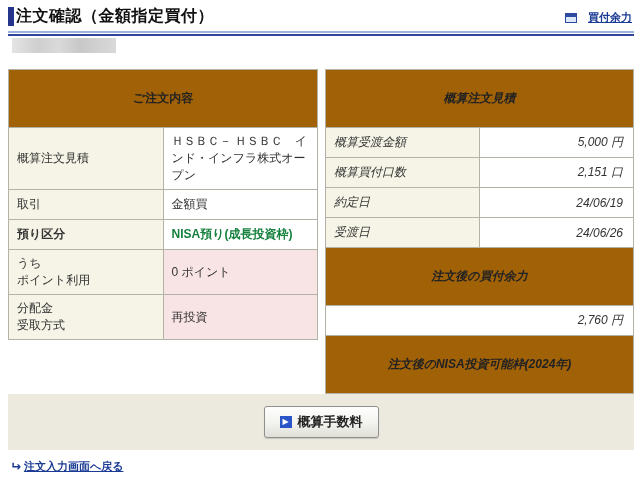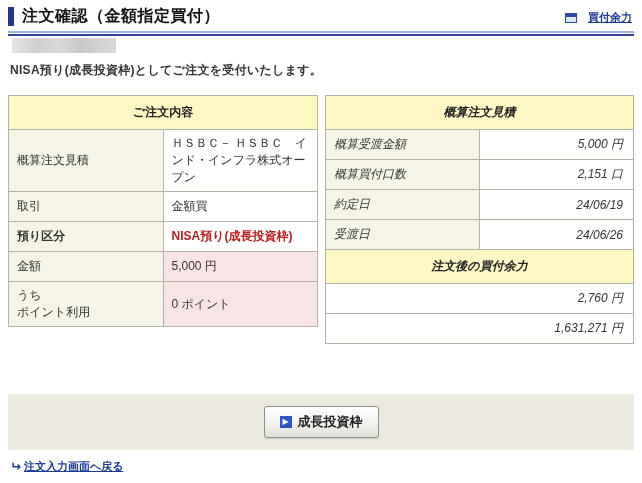--- a/index.html
+++ b/index.html
@@ -4,21 +4,21 @@
 <style>
   * { margin:0; padding:0; box-sizing:border-box; }
   html,body { width:642px; height:483px; }
   body {
     font-family:"Liberation Sans","DejaVu Sans",sans-serif;
     background:#ffffff; color:#333333; font-size:12px;
     position:relative; overflow:hidden;
   }
   
   .page-header { display:flex; align-items:flex-start; justify-content:space-between; padding:6px 8px 0 8px; }
-  .title-wrap { display:flex; align-items:center; gap:8px; }
+  .title-wrap { display:flex; align-items:center; gap:2px; }
   .title-bar { width:6px; height:19px; background:#26358c; }
   .page-title { font-size:16px; font-weight:bold; color:#111; letter-spacing:0.5px; }
   .hdr-link { display:flex; align-items:center; gap:11px; margin-top:4px; margin-right:2px; }
   a.nav-link { color:#1b3b94; text-decoration:underline; font-weight:bold; font-size:11px; cursor:pointer; }
   .win-icon { display:inline-block; width:12px; height:10px; border:1px solid #2c4ba0; background:#dce8f8; position:relative; }
   .win-icon::before { content:""; position:absolute; left:0; top:0; right:0; height:3px; background:#2c4ba0; }
   .hrule { margin:4px 8px 0 8px; height:5px;
     border-top:2px solid #9db4de; border-bottom:2px solid #31459c; }
   
   .redacted { position:absolute; left:12px; top:38px; width:104px; height:15px;
@@ -26,29 +26,29 @@
     filter:blur(0.5px); }
   
   .notices { padding:26px 8px 0 10px; }
   .notice { font-weight:bold; color:#333; font-size:12px; margin-bottom:9px; letter-spacing:0.3px; }
   
   .tables { display:flex; align-items:flex-start; padding:7px 8px 0 8px; gap:7px; }
   table.tbl { border-collapse:collapse; table-layout:fixed; }
   .tbl-left  { width:311px; }
   .tbl-right { width:310px;font-style:italic; }
   .tbl, .tbl th, .tbl td { border:1px solid #b3b2a6; }
-  .tbl th.sec { background:#fef9c3; font-size:12px; font-weight:bold; color:#222;
-    text-align:center; height:26px; padding:8px;margin-top:14px; }
+  .tbl th.sec { background:#a16207; font-size:12px; font-weight:bold; color:#222;
+    text-align:center; height:26px; padding:20px;margin-top:14px; }
   .tbl td { padding:5px 8px; vertical-align:middle; font-size:12px; }
   .tbl td.lbl { background:#f5f4e6; white-space:pre-line; width:90px; color:#333; }
   .tbl-right td.lbl { width:145px; }
   .tbl td.val { background:#ffffff; }
   .tbl td.val-pink { background:#f8e3e5; }
   .tbl td.num { text-align:right; padding-right:10px; background:#ffffff; }
-  .red { color:#b91c1c; font-weight:bold; }
+  .red { color:#15803d; font-weight:bold; }
   .row-h2 td { height:38px;margin-top:34px; }
   .row-h1 td { height:30px; }
   .row-h1b td { height:36px; }
   
   .submit-bar { position:absolute; left:8px; right:8px; top:394px; height:56px;
     background:#eceadf; display:flex; align-items:center; justify-content:center; }
   .submit-btn { display:flex; align-items:center; gap:6px;
     border:1px solid #8f8f8f; border-radius:3px;
     background:linear-gradient(#ffffff,#f2f2ee 55%,#e0dfd8);
     padding:6px 15px; font-size:13px; font-weight:bold; color:#222;
@@ -70,21 +70,20 @@
   <div class="hdr-link">
     <span class="win-icon"></span>
     <a class="nav-link">買付余力</a>
   </div>
 </div>
 <div class="hrule"></div>
 
 <div class="redacted"></div>
 
 <div class="notices">
-  <div class="notice">NISA預り(成長投資枠)としてご注文を受付いたします。</div>
 </div>
 
 <div class="tables">
 
   <table class="tbl tbl-left">
     <tbody>
         <tr>
           <th class="sec" colspan="2">ご注文内容</th>
         </tr>
     <tr class="row-h2">
@@ -92,28 +91,29 @@
       <td class="val">ＨＳＢＣ－ ＨＳＢＣ　インド・インフラ株式オープン</td>
     </tr>
     <tr class="row-h1">
       <td class="lbl">取引</td>
       <td class="val">金額買</td>
     </tr>
     <tr class="row-h1">
       <td class="lbl red">預り区分</td>
       <td class="val red">NISA預り(成長投資枠)</td>
     </tr>
-    <tr class="row-h1">
-      <td class="lbl">金額</td>
-      <td class="val-pink">5,000 円</td>
-    </tr>
     <tr class="row-h1b">
       <td class="lbl">うち
 ポイント利用</td>
       <td class="val-pink">0 ポイント</td>
+    </tr>
+    <tr class="row-h1b">
+      <td class="lbl">分配金
+受取方式</td>
+      <td class="val-pink">再投資</td>
     </tr>
   </tbody>
     </table>
 
   <table class="tbl tbl-right">
     <tbody>
         <tr>
           <th class="sec" colspan="2">概算注文見積</th>
         </tr>
     <tr class="row-h1">
@@ -131,30 +131,33 @@
     <tr class="row-h1">
       <td class="lbl">受渡日</td>
       <td class="num">24/06/26</td>
     </tr>
     <tr>
           <th class="sec" colspan="2">注文後の買付余力</th>
         </tr>
     <tr class="row-h1">
       <td class="num" colspan="2">2,760 円</td>
     </tr>
+    <tr>
+          <th class="sec" colspan="2">注文後のNISA投資可能枠(2024年)</th>
+        </tr>
     <tr class="row-h1">
       <td class="num" colspan="2">1,631,271 円</td>
     </tr>
   </tbody>
     </table>
 </div>
 
 <div class="submit-bar">
   <button class="submit-btn">
     <span class="btn-arrow">▶</span>
-    <span>成長投資枠</span>
+    <span>概算手数料</span>
   </button>
 </div>
 
 <div class="back-row">
   <span class="ret-icon">↵</span>
   <a class="nav-link">注文入力画面へ戻る</a>
 </div>
 
 </body></html>

